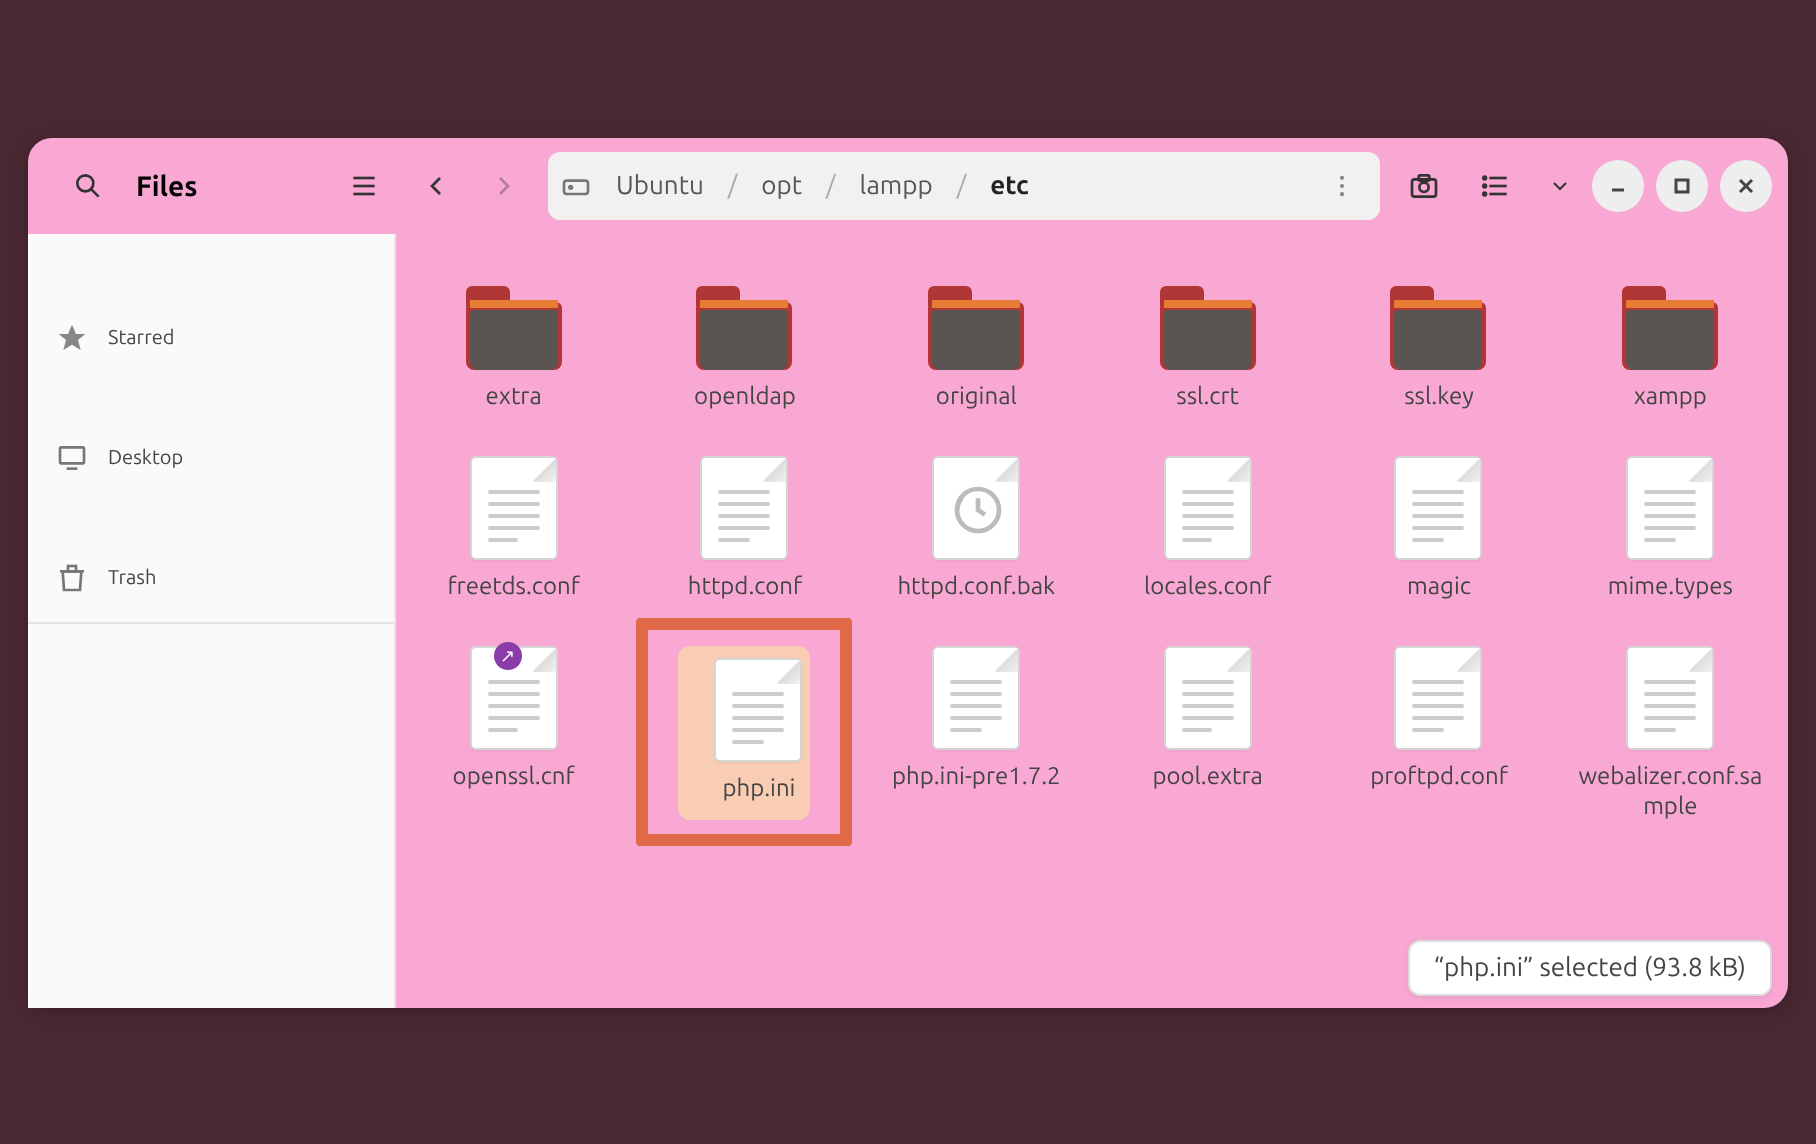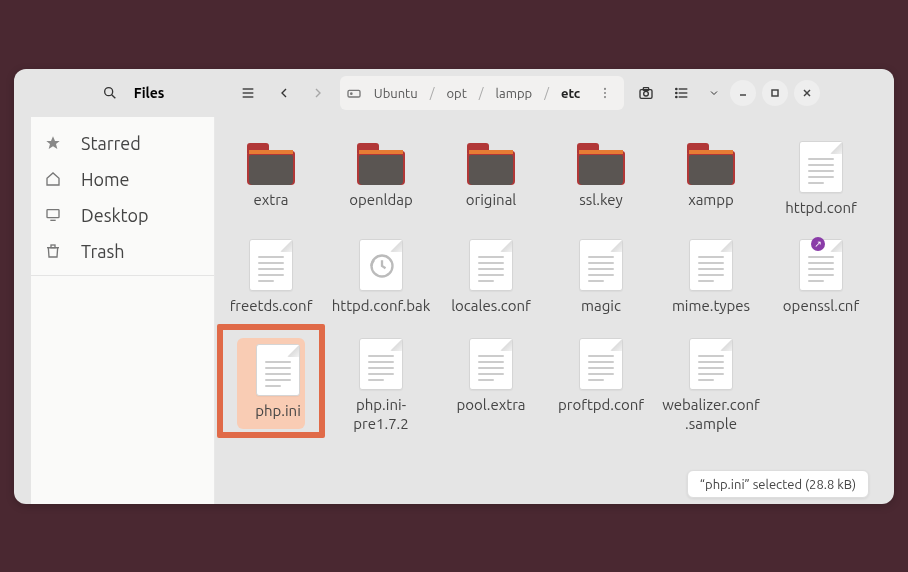--- a/index.html
+++ b/index.html
@@ -1,40 +1,40 @@
 <!DOCTYPE html>
 <html><head>
 <meta charset="utf-8">
 <style>
 * { box-sizing: border-box; margin: 0; padding: 0; font-family: Ubuntu, Cantarell, -apple-system, sans-serif; }
 body { background: #4a2831; display: flex; align-items: center; justify-content: center; height: 572px; width: 908px; overflow: hidden; }
-.window { width: 880px; height: 435px; background: #e5e5e5; border-radius: 12px; display: flex; flex-direction: column; position: relative; box-shadow: 0 2px 8px rgba(0,0,0,0.2); align-items: center; }
+.window { width: 880px; height: 435px; background: #f9a8d4; border-radius: 12px; display: flex; flex-direction: column; position: relative; box-shadow: 0 2px 8px rgba(0,0,0,0.2); }
 .header { height: 48px; display: flex; align-items: center; padding: 0 8px; gap: 4px; }
 .header-left { display: flex; align-items: center; width: 176px; gap: 8px; padding-left: 6px; }
 .header-mid { flex: 1; display: flex; align-items: center; gap: 6px; }
 .header-right { display: flex; align-items: center; gap: 6px; }
 .icon-btn { width: 32px; height: 32px; border-radius: 6px; display: flex; align-items: center; justify-content: center; background: transparent; border: none; cursor: pointer; color: #333; }
 .win-btn { width: 26px; height: 26px; border-radius: 50%; background: #eee; border: none; display: flex; align-items: center; justify-content: center; cursor: pointer; color: #444; font-size: 11px; }
 .win-btn svg { width: 10px; height: 10px; }
 .title { font-weight: 700; font-size: 14px; }
 .nav-arrows { display: flex; gap: 2px; }
 .breadcrumb { flex: 1; height: 34px; background: #f2f1f0; border-radius: 6px; display: flex; align-items: center; padding: 0 6px; gap: 4px; font-size: 13px; color: #666; }
 .breadcrumb .seg { padding: 4px 8px; border-radius: 4px; color: #555; cursor: pointer; }
 .breadcrumb .seg.current { font-weight: 700; color: #222; }
 .breadcrumb .sep { color: #aaa; }
 .bc-menu { margin-left: auto; width: 26px; height: 26px; display: flex; align-items: center; justify-content: center; color: #888; cursor: pointer; }
 .body { flex: 1; display: flex; overflow: hidden; }
 .sidebar { width: 184px; background: #fafaf9; border-right: 1px solid #e8e8e8; padding: 8px 0; }
-.sb-item { display: flex; align-items: center; gap: 20px; padding: 8px 14px; font-size: 18px; color: #444; cursor: pointer; }
+.sb-item { display: flex; align-items: center; gap: 10px; padding: 8px 14px; font-size: 10px; color: #444; cursor: pointer; margin-top: 28px; }
 .sb-item svg, .sb-item .ico { width: 16px; height: 16px; color: #666; flex-shrink: 0; }
 .sb-sep { height: 1px; background: #e4e4e4; margin: 6px 0; }
 .content { flex: 1; padding: 18px 4px 10px 4px; overflow: auto; position: relative; }
 .grid { display: grid; grid-template-columns: repeat(6, 1fr); gap: 12px 6px; }
 .cell { display: flex; flex-direction: column; align-items: center; gap: 6px; padding: 6px 2px 4px 2px; border-radius: 8px; cursor: pointer; position: relative; }
-.cell .lbl { font-size: 15px; color: #444; text-align: center; line-height: 1.25; max-width: 100px; word-wrap: break-word; }
+.cell .lbl { font-size: 12px; color: #444; text-align: center; line-height: 1.25; max-width: 100px; word-wrap: break-word; }
 .folder-ico { width: 52px; height: 44px; position: relative; }
 .folder-back { position: absolute; bottom: 0; left: 2px; width: 48px; height: 34px; background: #b13737; border-radius: 3px 3px 4px 4px; }
 .folder-tab { position: absolute; top: 2px; left: 2px; width: 22px; height: 10px; background: #b13737; border-radius: 3px 3px 0 0; }
 .folder-front { position: absolute; bottom: 0; left: 4px; width: 44px; height: 30px; background: #5a5552; border-radius: 2px 2px 4px 4px; }
 .folder-stripe { position: absolute; top: 9px; left: 4px; width: 44px; height: 4px; background: #e77c34; }
 .file-ico { width: 44px; height: 52px; background: #fff; border: 1px solid #d5d5d5; border-radius: 3px; position: relative; box-shadow: 0 1px 1px rgba(0,0,0,0.04); }
 .file-ico::before { content: ""; position: absolute; top: 0; right: 0; width: 12px; height: 12px; background: linear-gradient(135deg, #fff 0%, #fff 48%, #ddd 52%, #f2f2f2 100%); border-bottom-left-radius: 2px; }
 .file-lines { position: absolute; top: 16px; left: 8px; right: 8px; }
 .file-lines span { display: block; height: 2px; background: #ccc; margin-bottom: 4px; border-radius: 1px; }
 .bak-ico svg { width: 28px; height: 28px; color: #bbb; position: absolute; top: 12px; left: 8px; }
@@ -146,26 +146,20 @@
   <div class="body">
     <div class="sidebar">
       <div class="sb-item">
         <svg class="ico" viewBox="0 0 24 24" fill="#888">
             <polygon points="12 2 15 9 22 9 16.5 13.5 18.5 21 12 17 5.5 21 7.5 13.5 2 9 9 9"></polygon>
           </svg>
         <span>Starred</span>
       </div>
       <div class="sb-item">
         <svg class="ico" viewBox="0 0 24 24" fill="none" stroke="#777" stroke-width="2">
-            <path d="M3 11 L12 3 L21 11 V21 H3 Z"></path>
-          </svg>
-        <span>Home</span>
-      </div>
-      <div class="sb-item">
-        <svg class="ico" viewBox="0 0 24 24" fill="none" stroke="#777" stroke-width="2">
             <rect x="3" y="4" width="18" height="12" rx="1"></rect>
             <line x1="8" y1="20" x2="16" y2="20"></line>
           </svg>
         <span>Desktop</span>
       </div>
       <div class="sb-item">
         <svg class="ico" viewBox="0 0 24 24" fill="none" stroke="#777" stroke-width="2">
             <path d="M5 7 H19 L18 21 H6 Z"></path>
             <line x1="3" y1="7" x2="21" y2="7"></line>
             <rect x="9" y="3" width="6" height="4"></rect>
@@ -212,20 +206,31 @@
           </div>
           <div class="cell">
             <div style="position:relative">
               <div class="folder-ico">
                 <div class="folder-tab"></div>
                 <div class="folder-back"></div>
                 <div class="folder-stripe"></div>
                 <div class="folder-front"></div>
               </div>
             </div>
+            <span class="lbl">ssl.crt</span>
+          </div>
+          <div class="cell">
+            <div style="position:relative">
+              <div class="folder-ico">
+                <div class="folder-tab"></div>
+                <div class="folder-back"></div>
+                <div class="folder-stripe"></div>
+                <div class="folder-front"></div>
+              </div>
+            </div>
             <span class="lbl">ssl.key</span>
           </div>
           <div class="cell">
             <div style="position:relative">
               <div class="folder-ico">
                 <div class="folder-tab"></div>
                 <div class="folder-back"></div>
                 <div class="folder-stripe"></div>
                 <div class="folder-front"></div>
               </div>
@@ -237,35 +242,35 @@
               <div class="file-ico">
                 <div class="file-lines">
                   <span></span>
                   <span></span>
                   <span></span>
                   <span></span>
                   <span style="width:60%"></span>
                 </div>
               </div>
             </div>
+            <span class="lbl">freetds.conf</span>
+          </div>
+          <div class="cell">
+            <div style="position:relative">
+              <div class="file-ico">
+                <div class="file-lines">
+                  <span></span>
+                  <span></span>
+                  <span></span>
+                  <span></span>
+                  <span style="width:60%"></span>
+                </div>
+              </div>
+            </div>
             <span class="lbl">httpd.conf</span>
-          </div>
-          <div class="cell">
-            <div style="position:relative">
-              <div class="file-ico">
-                <div class="file-lines">
-                  <span></span>
-                  <span></span>
-                  <span></span>
-                  <span></span>
-                  <span style="width:60%"></span>
-                </div>
-              </div>
-            </div>
-            <span class="lbl">freetds.conf</span>
           </div>
           <div class="cell">
             <div style="position:relative">
               <div class="file-ico bak-ico">
                 <svg viewBox="0 0 24 24" fill="none" stroke="currentColor" stroke-width="2">
                   <circle cx="12" cy="12" r="9"></circle>
                   <polyline points="12 7 12 12 15 14"></polyline>
                   <path d="M3 12 a9 9 0 0 1 2 -5"></path>
                 </svg>
               </div>
@@ -394,16 +399,16 @@
                   <span></span>
                   <span></span>
                   <span></span>
                   <span style="width:60%"></span>
                 </div>
               </div>
             </div>
             <span class="lbl">webalizer.conf.sample</span>
           </div>
         </div>
-      <div class="statusbar">“php.ini” selected  (28.8 kB)</div>
+      <div class="statusbar">“php.ini” selected  (93.8 kB)</div>
     </div>
   </div>
 </div>
 
 </body></html>

